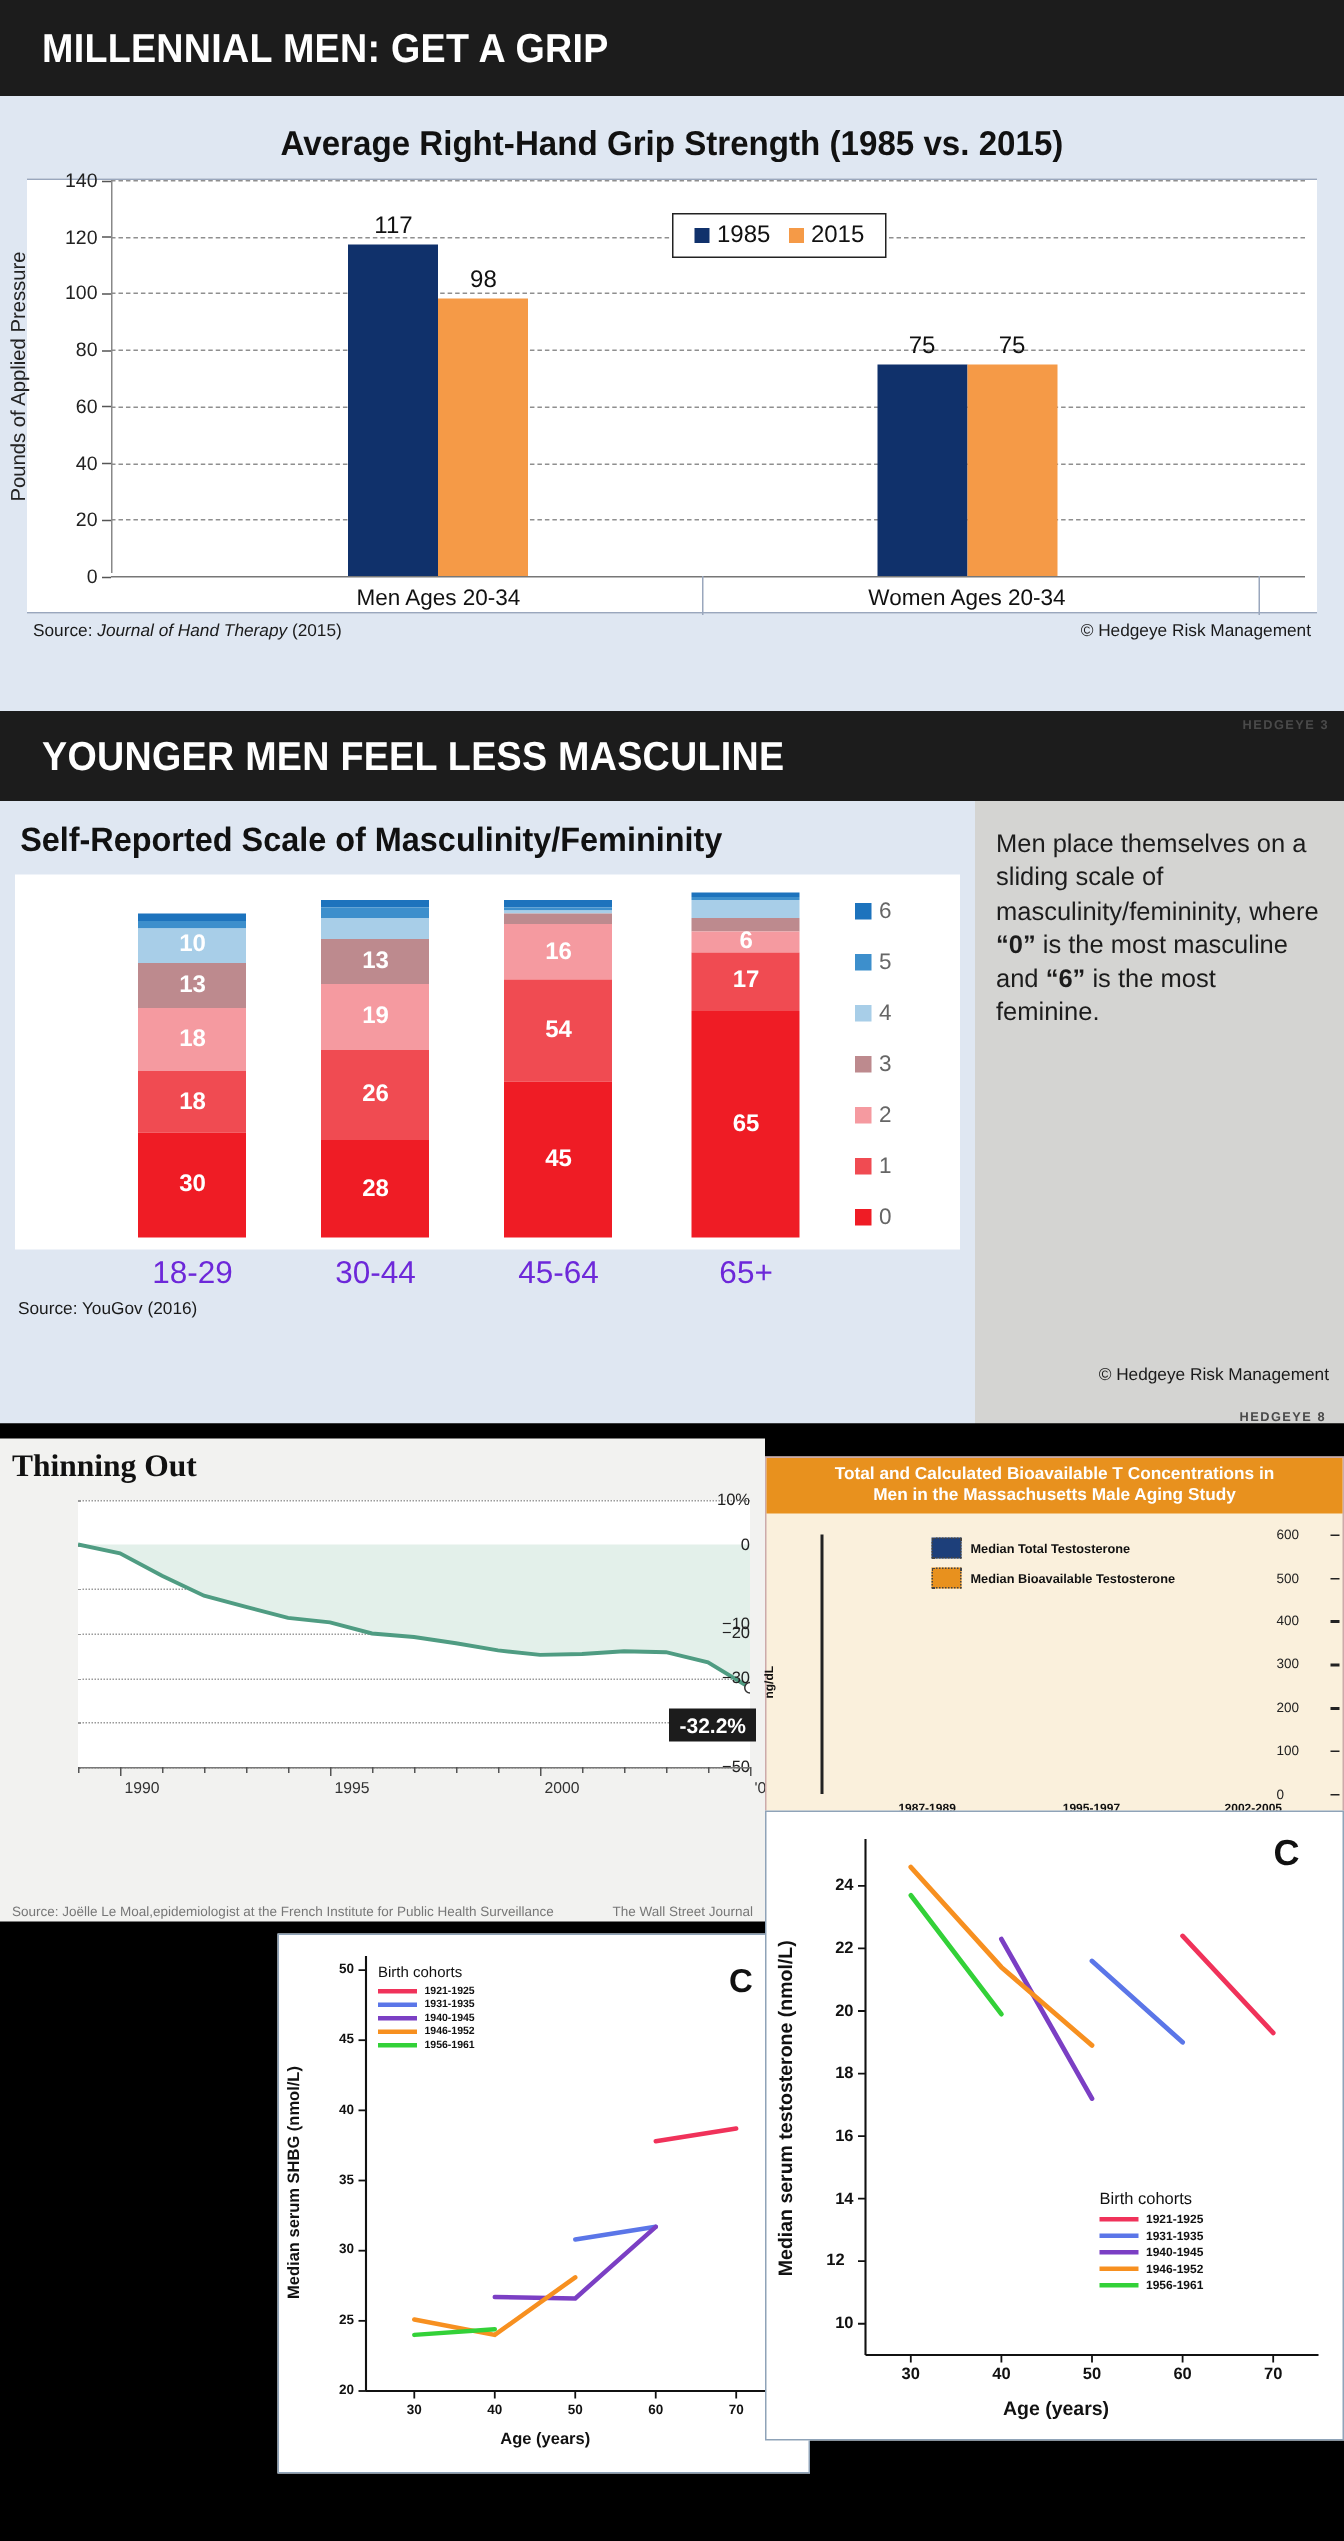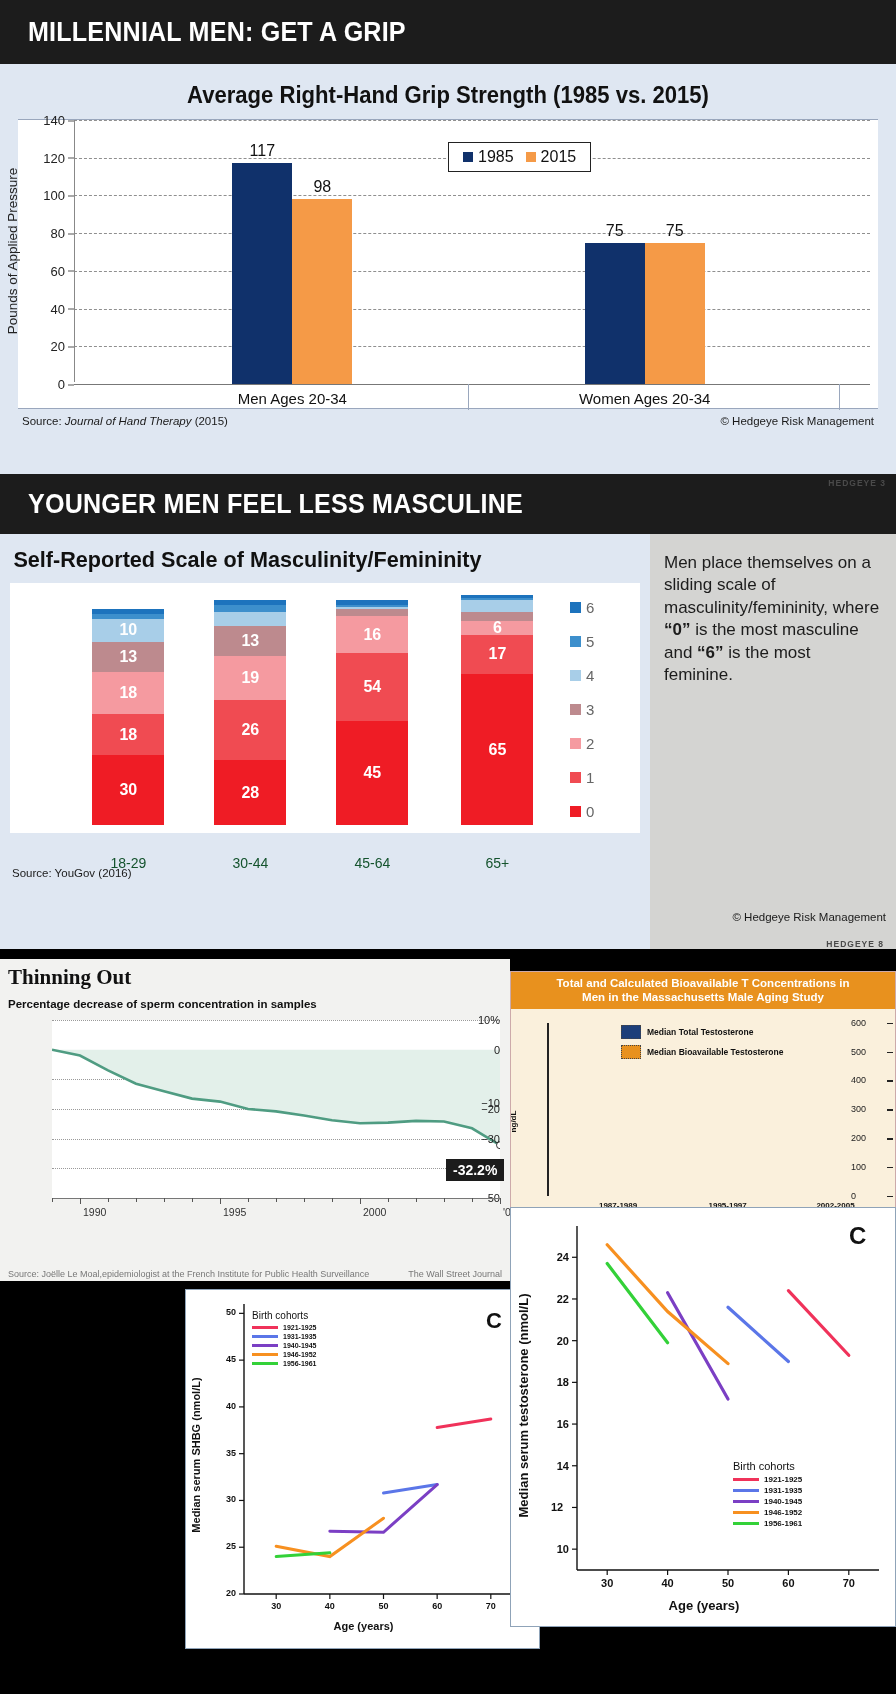--- a/index.html
+++ b/index.html
@@ -93,22 +93,22 @@
   .seg { position:relative; width:100%; display:flex; align-items:center; justify-content:center; }
   .seg span { color:#fff; font-weight:bold; font-size:16px; }
   .s2-legend { position:absolute; right:24px; top:14px; bottom:10px; width:46px; }
   .s2-lg-item {
     position:absolute; display:flex; align-items:center; gap:5px;
     font-size:15px; color:#666;
   }
   .s2-lg-item .sw2 { width:11px; height:11px; display:inline-block; }
   .s2-xlabels { position:relative; height:34px; }
   .s2-xlabel {
-    position:absolute; font-size:14px; color:#14532d; transform:translateX(-50%);
-    top:22px; white-space:nowrap;
+    position:absolute; font-size:21px; color:#6d28d9; transform:translateX(-50%);
+    top:4px; white-space:nowrap;
   }
 
   
   #slide3 { position:relative; height:854px; background:#000; }
 
   
   .wsj {
     position:absolute; left:0; top:10px; width:510px; height:322px;
     background:#f2f2f0; font-family:"Liberation Sans", sans-serif;
   }
@@ -389,21 +389,20 @@
   </div>
 </div>
 
 <div id="slide3">
   <div class="hedgeye-tag" style="top:-10px;right:12px;">HEDGEYE  8</div>
 
   <div class="wsj">
     <div class="wsj-head">
       <div class="wsj-h1">Thinning Out</div>
     </div>
-    <div class="wsj-sub2">Percentage decrease of sperm concentration in samples</div>
     <div class="wsj-plot" id="wsjplot">
         <div class="wsj-axisarea">
           <div class="wsj-grid" style="top: 0px;"></div>
           <div class="wsj-zero" style="top: 29.6667px;"></div>
           <div class="wsj-grid" style="top: 59.3333px;"></div>
           <div class="wsj-grid" style="top: 89px;"></div>
           <div class="wsj-grid" style="top: 118.667px;"></div>
           <div class="wsj-grid" style="top: 148.333px;"></div>
           <div class="wsj-grid" style="top: 178px;"></div>
           <svg width="448" height="178" style="position: absolute; left: 0px; top: 0px;">

